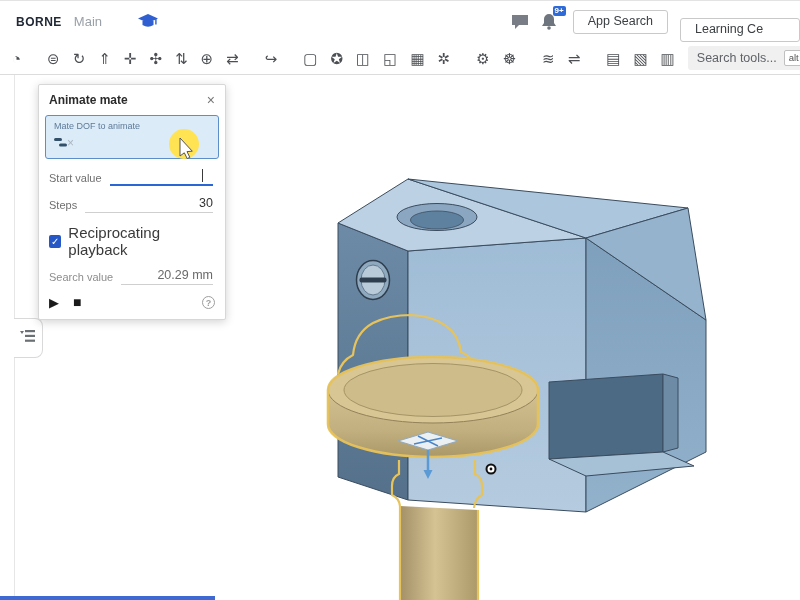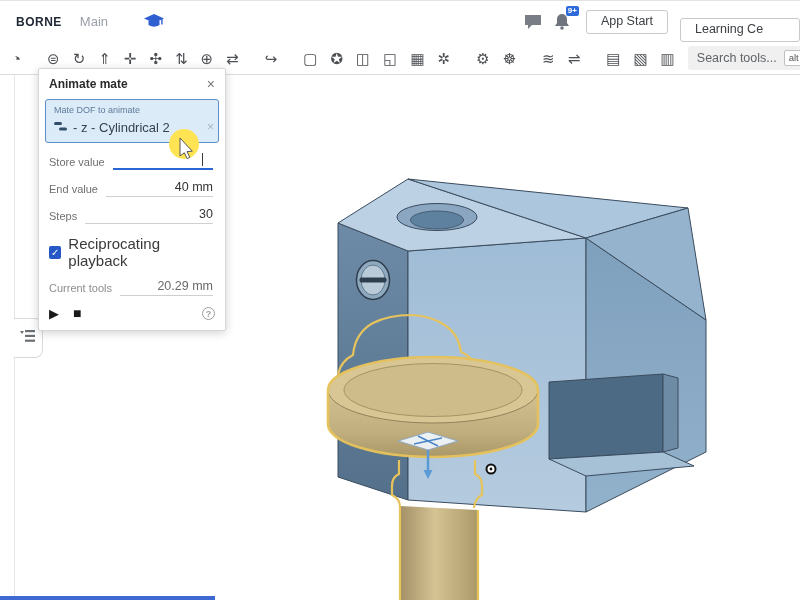--- a/index.html
+++ b/index.html
@@ -1,21 +1,21 @@
 <!DOCTYPE html>
 <html><head>
 <meta charset="utf-8">
 <style>
   html,body{margin:0;padding:0;}
   body{width:800px;height:600px;overflow:hidden;position:relative;background:#fff;
        font-family:"Liberation Sans","DejaVu Sans",sans-serif;-webkit-font-smoothing:antialiased;}
   
   .header{height:41px;display:flex;align-items:center;border-top:1px solid #e3e3e3;white-space:nowrap;}
   .brand{margin-left:16px;font-size:12px;font-weight:bold;color:#212936;letter-spacing:.5px;}
-  .doctab{margin-left:18px;font-size:13px;color:#9aa0a8;}
+  .doctab{margin-left:12px;font-size:13px;color:#9aa0a8;}
   .gradcap{margin-left:36px;display:inline-flex;}
   .hright{margin-left:auto;display:flex;align-items:center;gap:12px;padding-right:0;}
   .hicon{display:inline-flex;position:relative;}
   .badge{position:absolute;top:-7px;right:-9px;background:#2f6bd8;color:#fff;font-size:8px;
          font-weight:bold;border-radius:2px;padding:1px 2px;line-height:1;}
   .hbtn{border:1px solid #c9c9c9;border-radius:3px;background:#fff;font-size:12.5px;color:#3c4043;
         padding:5px 14px;line-height:1;height:24px;box-sizing:border-box;display:flex;align-items:center;}
   .hbtn.last{min-width:120px;margin-top:16px;}
   
   .toolbar{height:32px;border-bottom:1px solid #dcdcdc;display:flex;align-items:center;
@@ -26,21 +26,21 @@
           display:flex;align-items:center;gap:7px;padding:0 5px 0 9px;}
   .search .ph{font-size:12.5px;color:#5f6368;}
   .kbd{border:1px solid #c0c0c0;background:#fff;border-radius:2px;font-size:9.5px;color:#555;
        padding:1px 4px;line-height:1.2;}
   
   .vline{position:absolute;left:14px;top:75px;bottom:0;width:1px;background:#e6e6e6;}
   .paneltab{position:absolute;left:14px;top:318px;width:28px;height:38px;background:#fff;
             border:1px solid #d9d9d9;border-left:none;border-radius:0 8px 8px 0;
             display:flex;align-items:center;justify-content:center;}
   
-  .dialog{position:absolute;left:38px;top:68px;width:188px;background:#fff;border:1px solid #d7d7d7;
+  .dialog{position:absolute;left:38px;top:84px;width:188px;background:#fff;border:1px solid #d7d7d7;
           border-radius:2px;box-shadow:0 2px 10px rgba(0,0,0,.18);z-index:10;box-sizing:border-box;}
   .dlg-head{display:flex;align-items:center;justify-content:space-between;padding:8px 10px 6px 10px;}
   .dlg-title{font-size:12px;font-weight:bold;color:#2b2b2b;}
   .dlg-x{font-size:14px;color:#777;line-height:1;}
   .dof{margin:2px 6px 4px 6px;background:#dcebf8;border:1.5px solid #5c8fc9;border-radius:3px;
        padding:5px 4px 6px 8px;}
   .dof-label{font-size:9px;color:#5e7b99;}
   .dof-row{display:flex;align-items:center;margin-top:3px;}
   .dof-val{font-size:13px;color:#37424e;margin-left:6px;flex:1;}
   .dof-x{font-size:12px;color:#a9b6c2;}
@@ -85,21 +85,21 @@
         <path d="M1,1 h16 v10 h-9 l-4,4 v-4 h-3 z" fill="#787d86"></path>
       </svg>
     </span>
     <span class="hicon" style="margin-right:4px;">
       <svg width="16" height="17" viewBox="0 0 16 17">
         <path d="M8,1 a5,5 0 0 1 5,5 v4 l2,3 h-14 l2,-3 v-4 a5,5 0 0 1 5,-5 z" fill="#6f757e"></path>
         <circle cx="8" cy="15" r="1.8" fill="#6f757e"></circle>
       </svg>
       <span class="badge">9+</span>
     </span>
-    <button class="hbtn">App Start</button>
+    <button class="hbtn">App Search</button>
     <button class="hbtn last">Learning Ce</button>
   </div>
 </div>
 
 <div class="toolbar">
   <span class="ticon">◔</span>
   <span class="tsep"></span>
   <span class="ticon">⊜</span>
   <span class="ticon">↻</span>
   <span class="ticon">⇑</span>
@@ -236,48 +236,43 @@
   </div>
   <div class="dof">
     <div class="dof-label">Mate DOF to animate</div>
     <div class="dof-row">
       <span>
         <svg width="13" height="11" viewBox="0 0 13 11">
           <rect x="0" y="1" width="8" height="3" rx="1.5" fill="#33506b"></rect>
           <rect x="5" y="6.5" width="8" height="3" rx="1.5" fill="#33506b"></rect>
         </svg>
       </span>
-      <span class="dof-val">- z - Cylindrical 2</span>
       <span class="dof-x">×</span>
     </div>
   </div>
 
   <div class="frow">
-    <span class="flabel">Store value</span>
+    <span class="flabel">Start value</span>
     <span class="fval u-blue">
       <span></span>
       <span class="caret"></span>
     </span>
   </div>
   <div class="frow">
-    <span class="flabel">End value</span>
-    <span class="fval u-gray">40 mm</span>
-  </div>
-  <div class="frow">
     <span class="flabel">Steps</span>
     <span class="fval u-gray">30</span>
   </div>
 
   <div class="cbrow">
     <span class="cbox">✓</span>
     <span class="cblabel">Reciprocating playback</span>
   </div>
 
   <div class="frow current">
-    <span class="flabel">Current tools</span>
+    <span class="flabel">Search value</span>
     <span class="fval u-gray">20.29 mm</span>
   </div>
 
   <div class="controls">
     <span class="ctl">▶</span>
     <span class="ctl stop">■</span>
     <span class="help">?</span>
   </div>
 </div>
 

